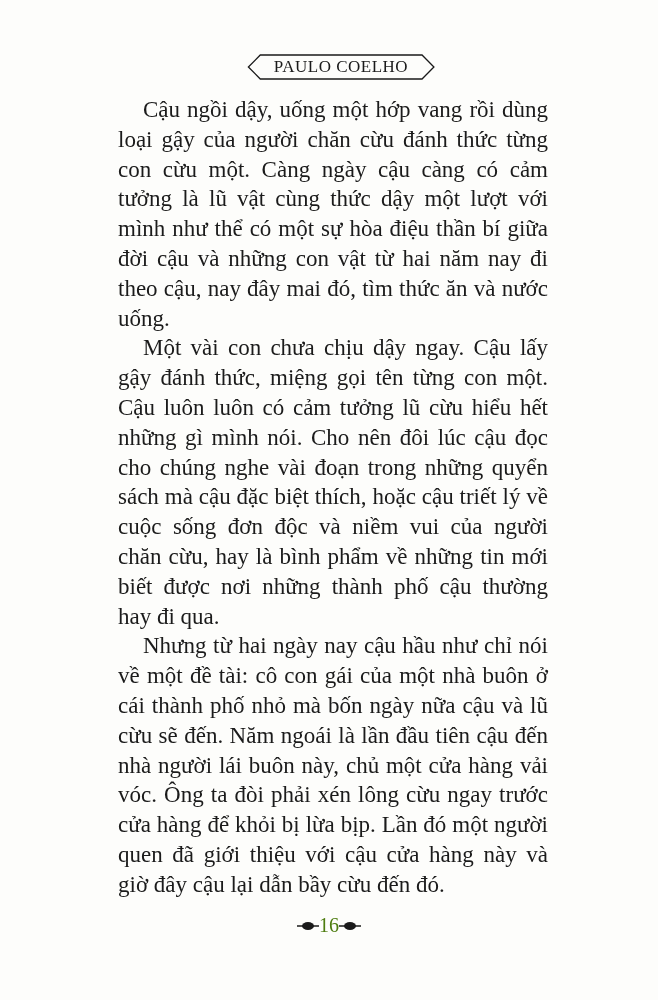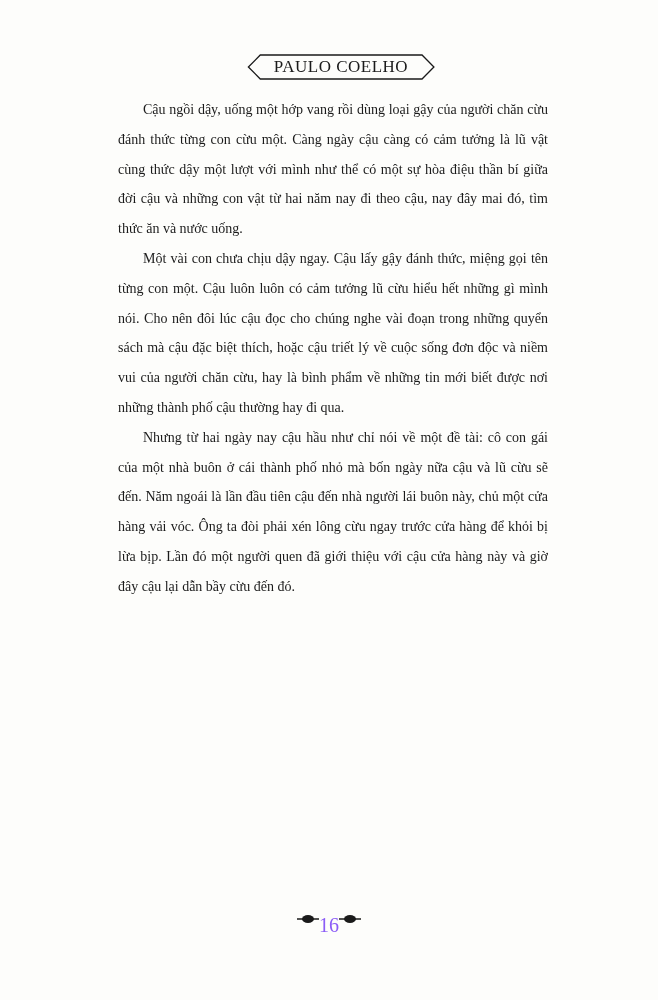--- a/index.html
+++ b/index.html
@@ -9,26 +9,26 @@
   }
   .header { position:absolute; top:54px; left:12px; width:658px; display:flex; justify-content:center; }
   .banner {
     position:relative; height:26px; padding:0 28px; display:flex; align-items:center;
     font-family:"Liberation Serif", serif; font-size:17px; letter-spacing:0.5px; color:#1a1a1a;
   }
   .banner svg { position:absolute; left:0; top:0; width:100%; height:100%; }
   .banner span { position:relative; }
   .body-text {
     position:absolute; left:118px; top:95px; width:430px;
-    font-family:"Liberation Serif", serif; font-size:14px; line-height:29.8px; color:#1b1b1b;
+    font-family:"Liberation Serif", serif; font-size:23px; line-height:29.8px; color:#1b1b1b;
   }
   .body-text p { margin:0; text-indent:25px; text-align:justify; }
   .footer {
-    position:absolute; top:914px; left:0; width:658px; display:flex; justify-content:center; 
-    font-family:"Liberation Serif", serif; font-size:20px; color:#8b5cf6; gap:0;
+    position:absolute; top:914px; left:0; width:658px; display:flex; justify-content:center; align-items:center;
+    font-family:"Liberation Serif", serif; font-size:20px; color:#4d7c0f; gap:0;
   }
   .orn { display:inline-block; width:22px; height:10px; }
 </style>
 </head>
 <body>
 
 <div class="header">
   <div class="banner">
     <svg viewBox="0 0 160 26" preserveAspectRatio="none">
       <polygon points="12,1 148,1 158,13 148,25 12,25 2,13" fill="none" stroke="#1a1a1a" stroke-width="1.3" vector-effect="non-scaling-stroke"></polygon>

